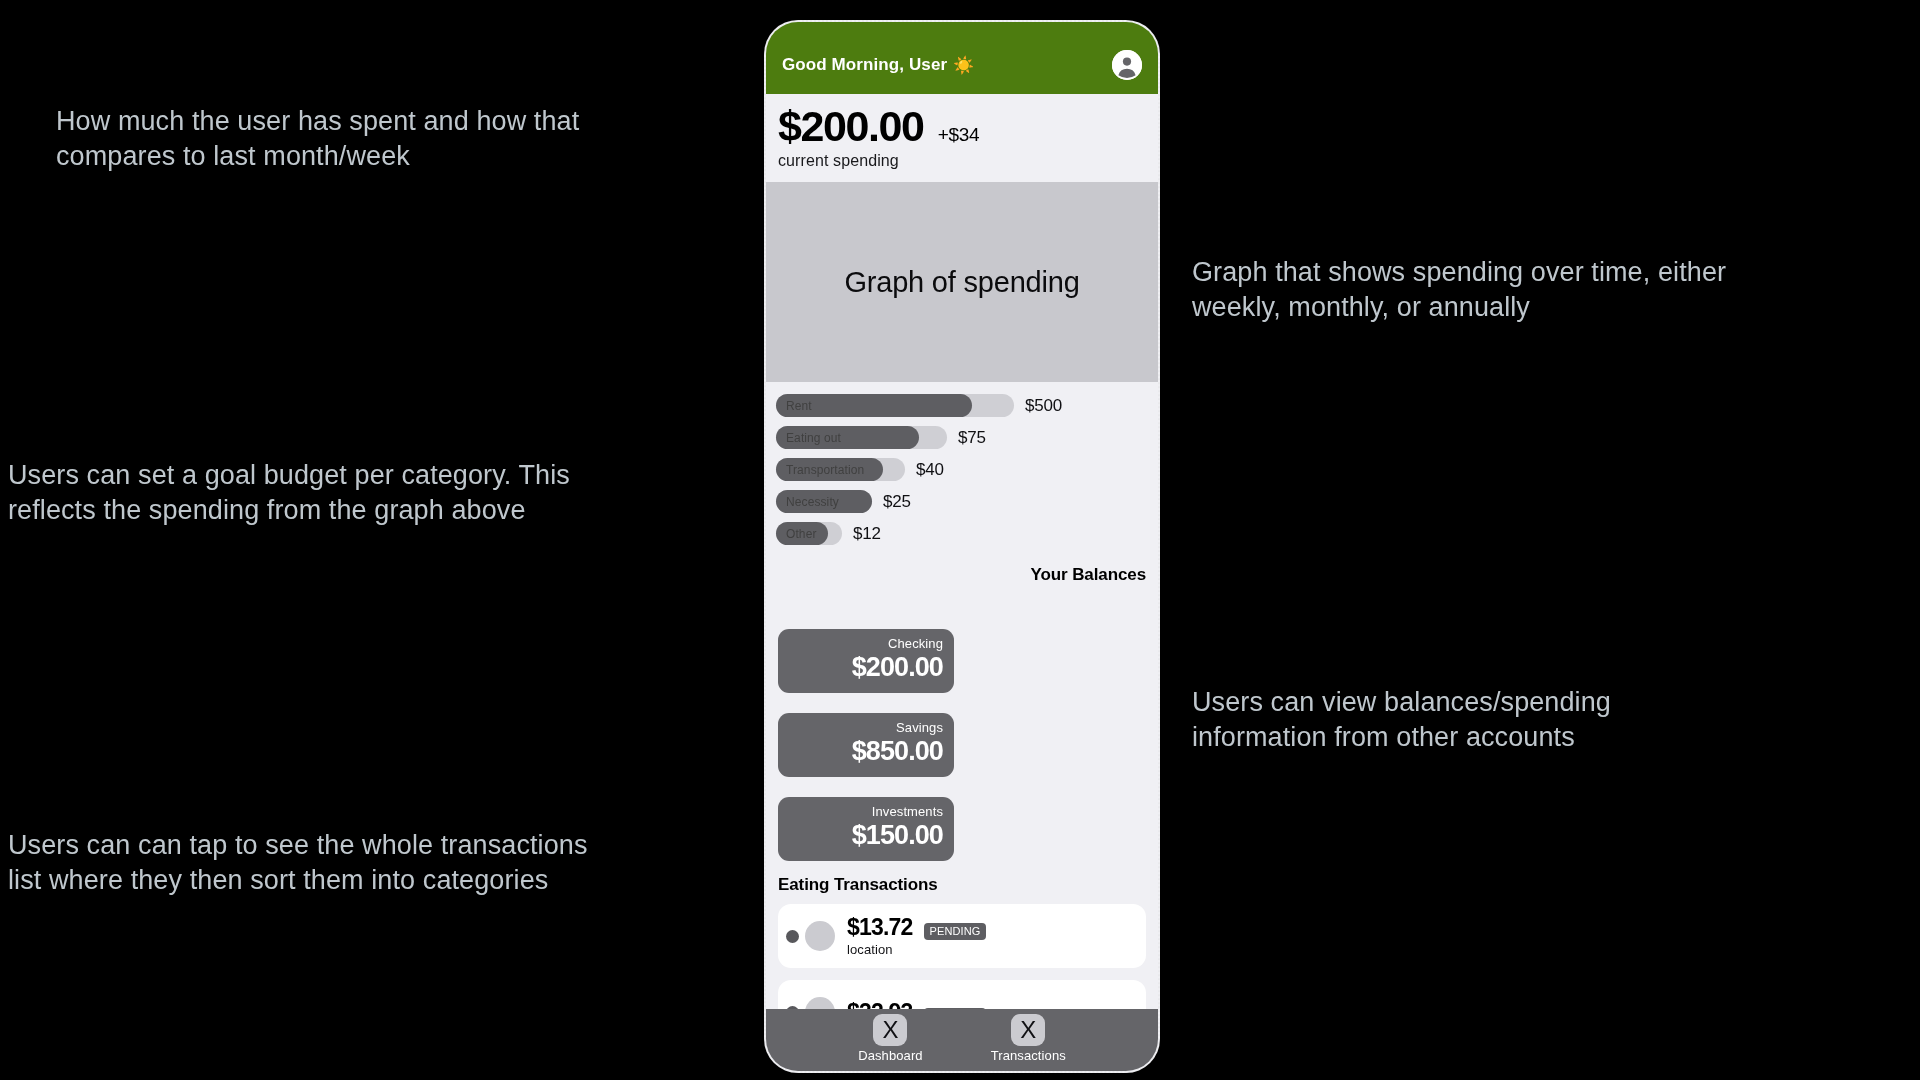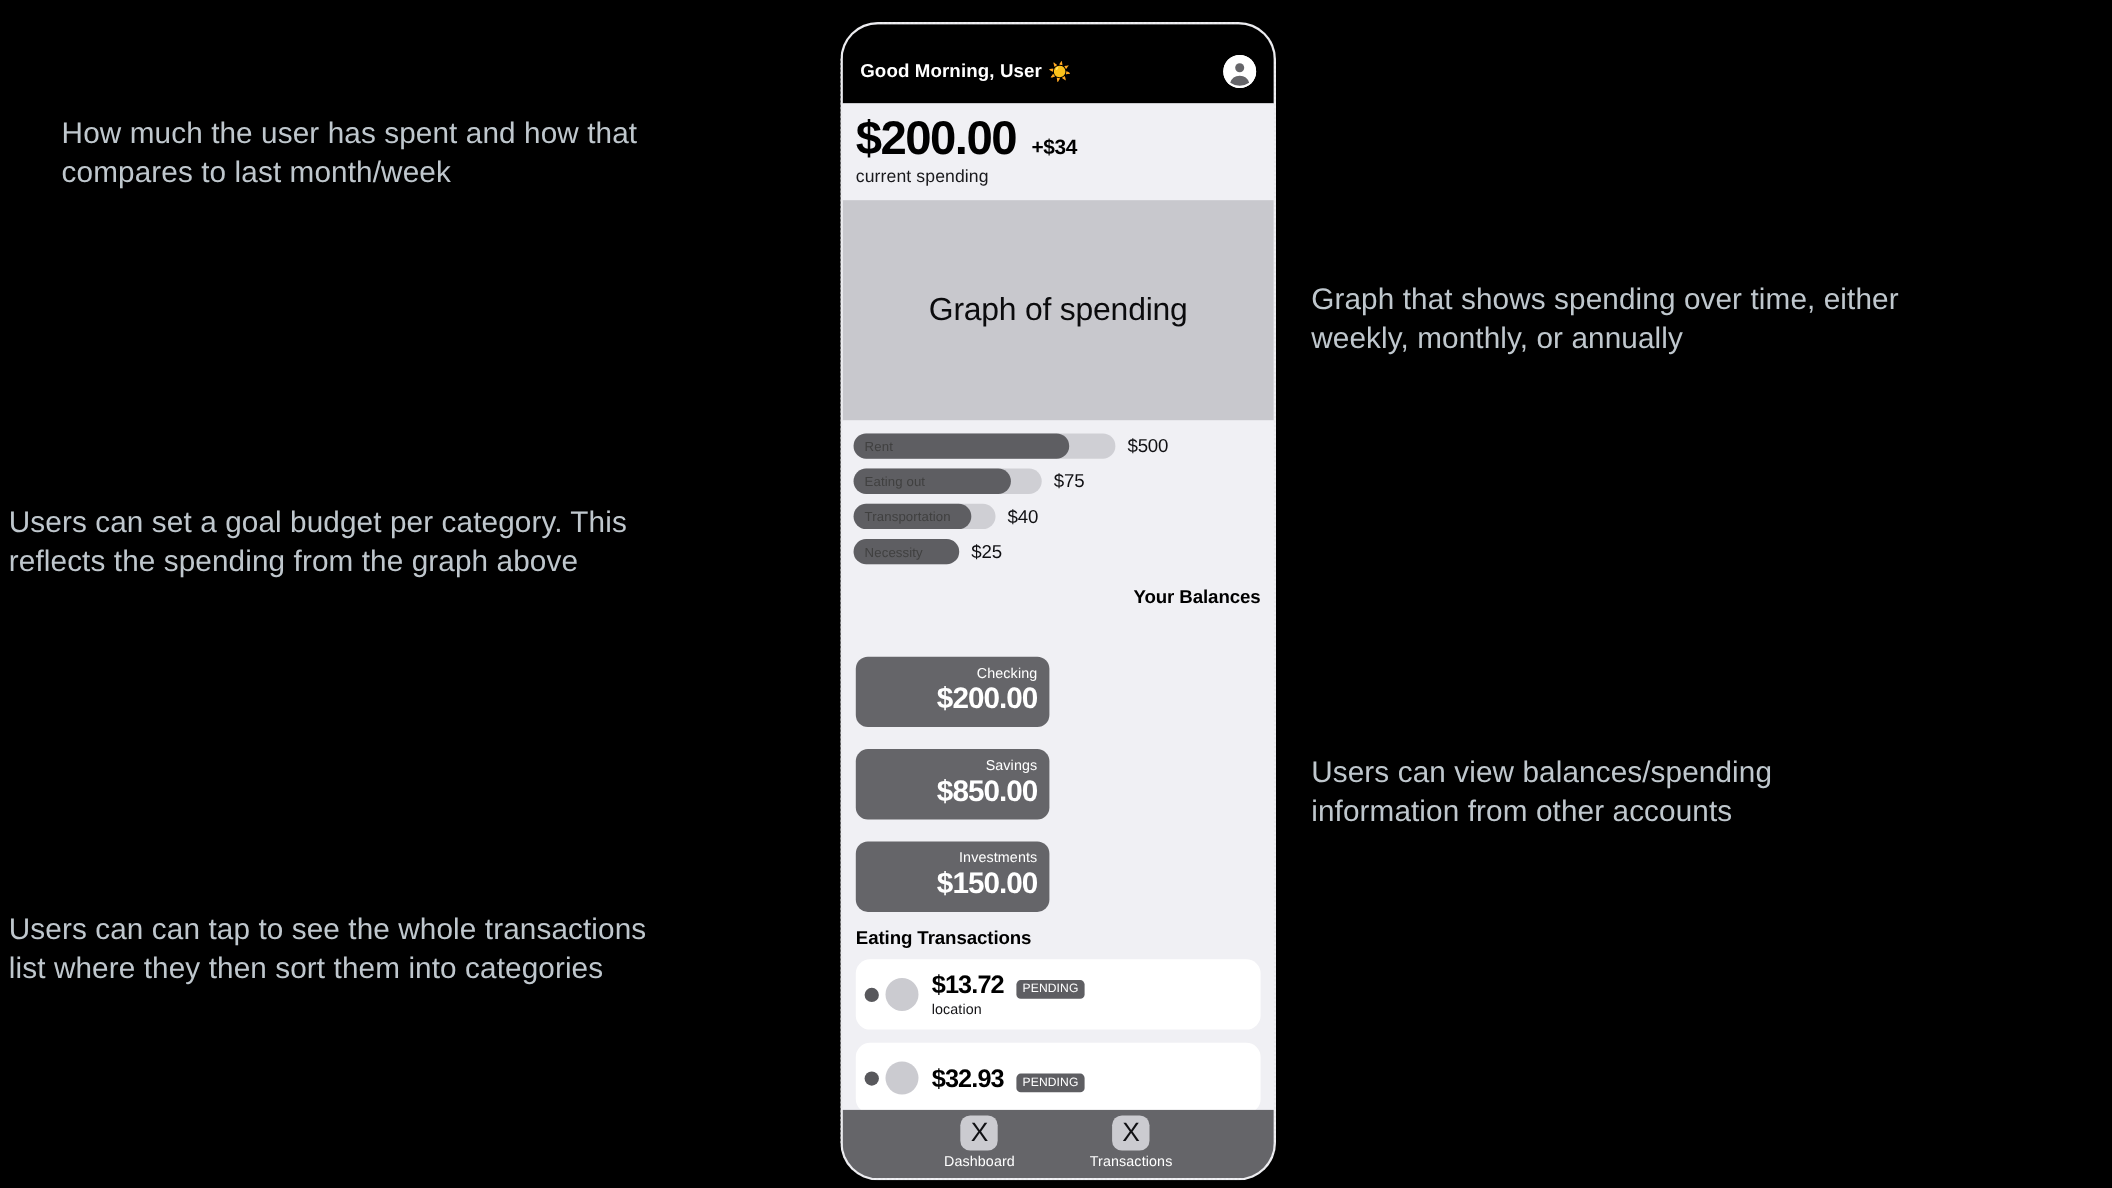--- a/index.html
+++ b/index.html
@@ -43,21 +43,21 @@
     border-radius: 34px;
     border: 2px dotted #e9e9ec;
     background: #f0f0f4;
     overflow: hidden;
     display: flex;
     flex-direction: column;
   }
 
   
   #phone-header {
-    background: #000000;
+    background: #4d7c0f;
     height: 72px;
     flex: 0 0 72px;
     display: flex;
     align-items: center;
     justify-content: space-between;
     padding: 0 16px 0 16px;
   }
   #greeting {
     color: #ffffff;
     font-size: 17px;
@@ -88,21 +88,21 @@
   #spending-row { display: flex; align-items: baseline; gap: 14px; }
   #spending-amount {
     font-size: 43px;
     font-weight: bold;
     color: #000;
     letter-spacing: -1.4px;
     line-height: 1.05;
   }
   #spending-delta {
     font-size: 19px;
-    font-weight: bold;
+    font-weight: normal;
     color: #000;
     letter-spacing: -0.3px;
   }
   #spending-label {
     font-size: 16px;
     color: #19191c;
     margin-top: 3px;
     letter-spacing: 0.1px;
   }
 
@@ -354,20 +354,27 @@
         </div>
         <span class="budget-value">$40</span>
       </div>
       <div class="budget-row">
         <div class="budget-track" style="width: 96px;">
           <div class="budget-fill" style="width: 96px;"></div>
           <span class="budget-name">Necessity</span>
         </div>
         <span class="budget-value">$25</span>
       </div>
+      <div class="budget-row">
+        <div class="budget-track" style="width: 66px;">
+          <div class="budget-fill" style="width: 52px;"></div>
+          <span class="budget-name">Other</span>
+        </div>
+        <span class="budget-value">$12</span>
+      </div>
     </div>
 
   <div id="balances-section">
     <div id="balances-title">Your Balances</div>
     <div id="balances-grid">
         <div class="balance-card">
           <div class="balance-name">Checking</div>
           <div class="balance-value">$200.00</div>
         </div>
         <div class="balance-card">

